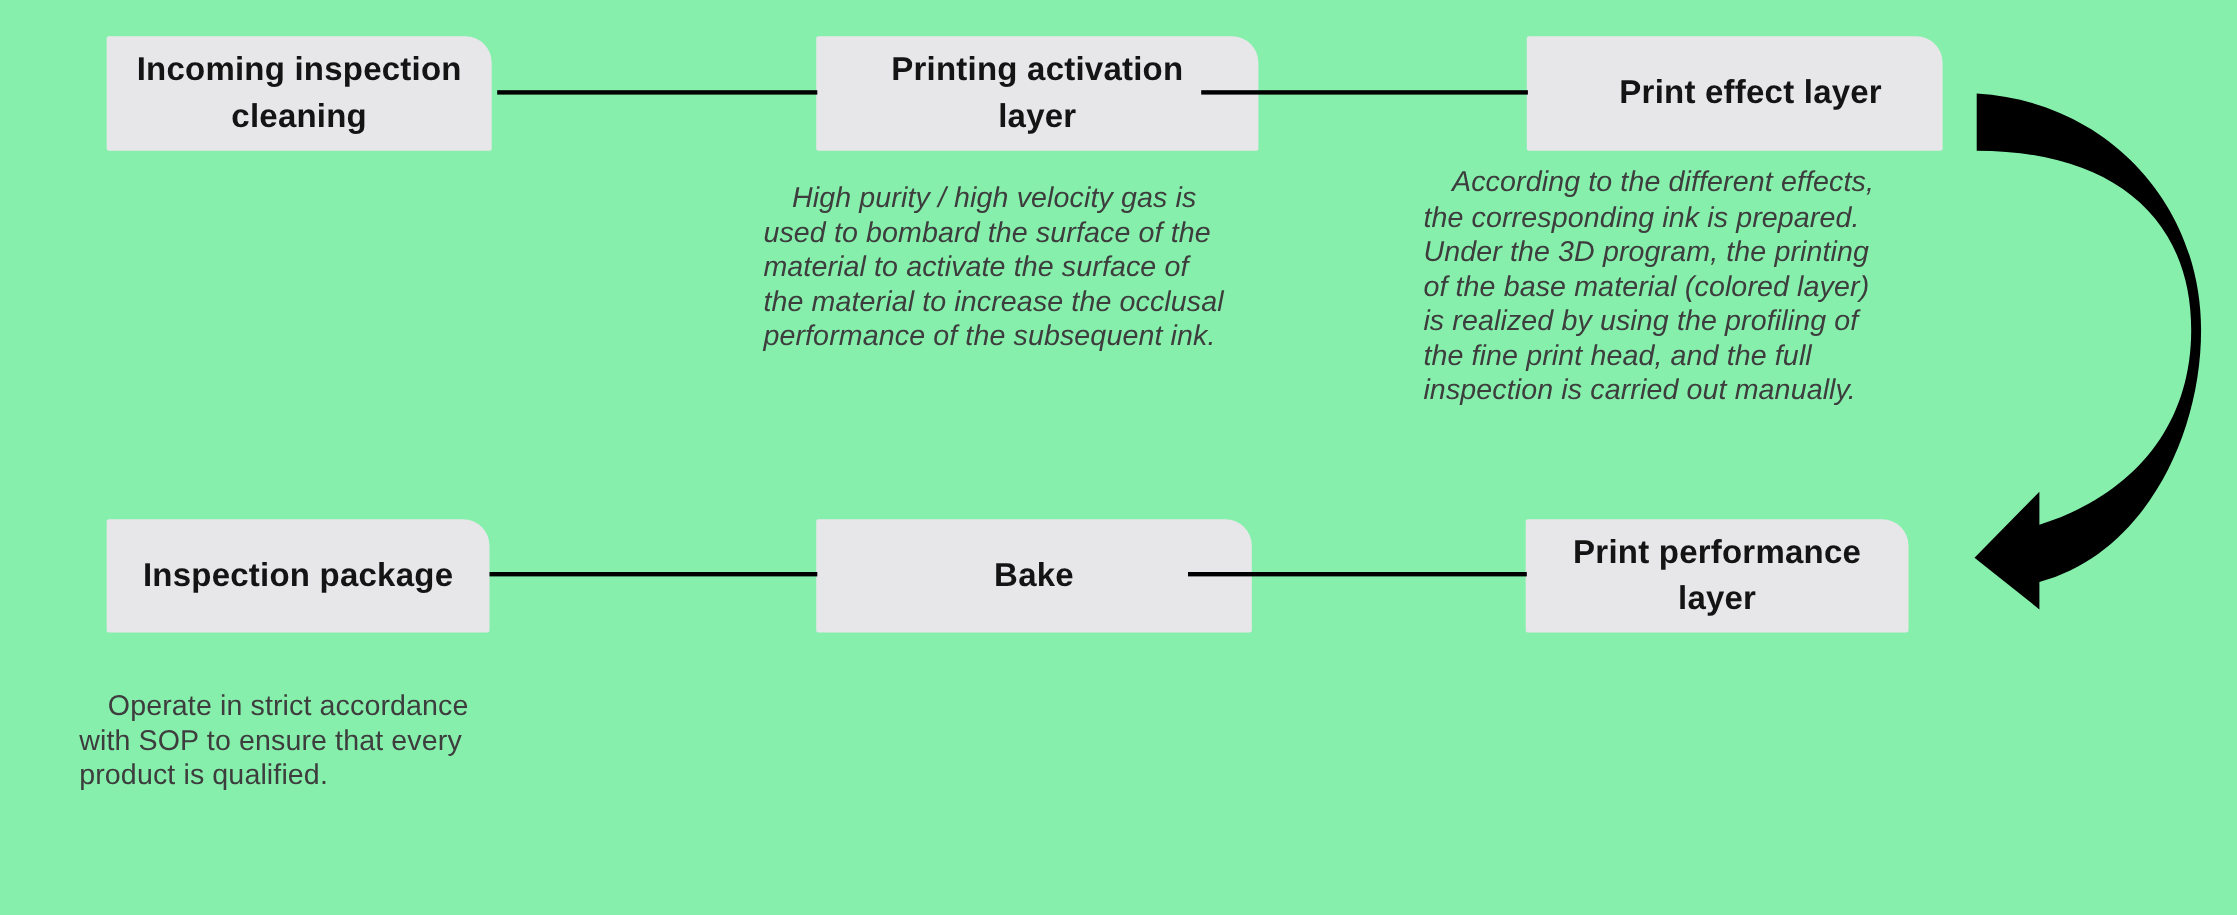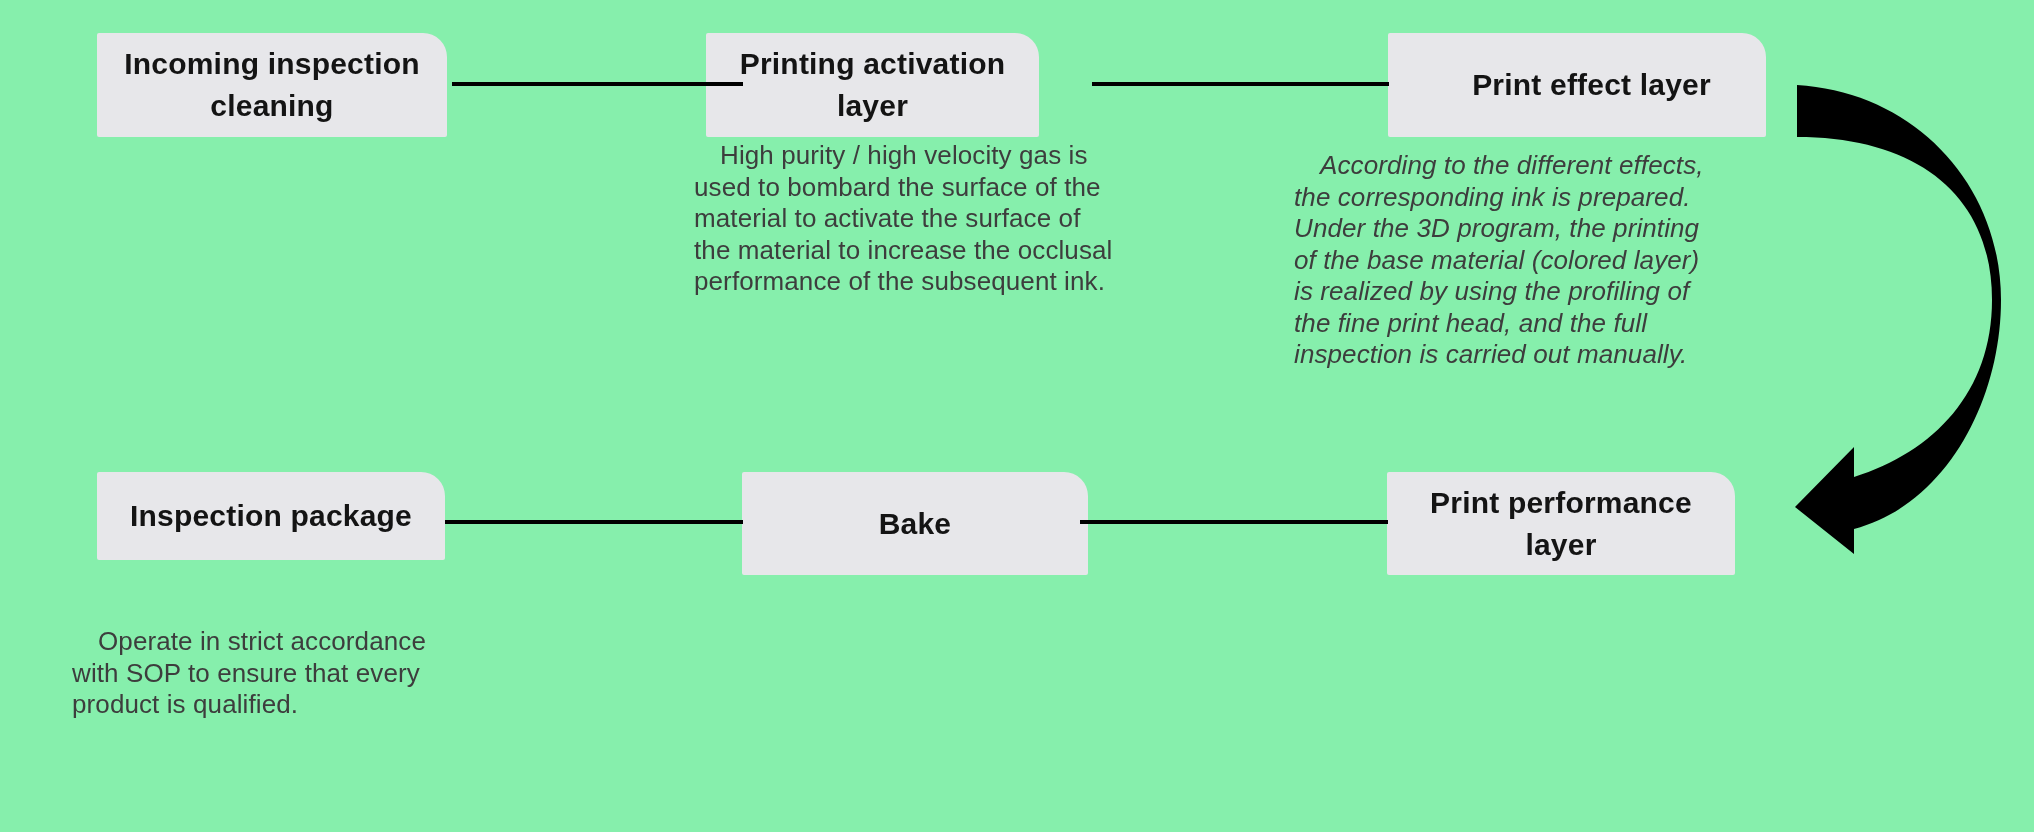--- a/index.html
+++ b/index.html
@@ -51,35 +51,35 @@
     position: absolute;
     left: 1780px;
     top: 70px;
     width: 235px;
     height: 500px;
   }
   .flow-arrow-path { fill: #000000; }
 
   
   #box-0 { left: 97px;  top: 33px;  width: 350px; height: 104px; }
-  #box-1 { left: 706px; top: 33px;  width: 333px; height: 104px; }
+  #box-1 { left: 742px; top: 33px;  width: 402px; height: 104px; }
   #box-2 { left: 1388px;top: 33px;  width: 349px; height: 104px; padding-left: 29px; }
-  #box-3 { left: 97px;  top: 472px; width: 348px; height: 88px; }
-  #box-4 { left: 742px; top: 472px; width: 346px; height: 103px; }
+  #box-3 { left: 97px;  top: 472px; width: 348px; height: 103px; }
+  #box-4 { left: 742px; top: 472px; width: 396px; height: 103px; }
   #box-5 { left: 1387px;top: 472px; width: 348px; height: 103px; align-items: center; }
 
   
   #conn-0 { left: 452px;  top: 82px;  width: 291px; }
   #conn-1 { left: 1092px; top: 82px;  width: 297px; }
   #conn-2 { left: 445px;  top: 520px; width: 298px; }
   #conn-3 { left: 1080px; top: 520px; width: 308px; }
 
   
   #desc-0 { left: 30px;   top: 150px; width: 512px; }
-  #desc-1 { left: 694px;  top: 140px; width: 424px; }
+  #desc-1 { left: 694px;  top: 164px; width: 424px; font-style: italic; }
   #desc-2 { left: 1294px; top: 150px; width: 458px; font-style: italic; }
   #desc-3 { left: 72px;   top: 626px; width: 385px; }
   #desc-4 { left: 720px;  top: 626px; width: 398px; }
   #desc-5 { left: 1351px; top: 626px; width: 482px; }
 </style>
 </head>
 <body>
 
 <div class="canvas">
 

